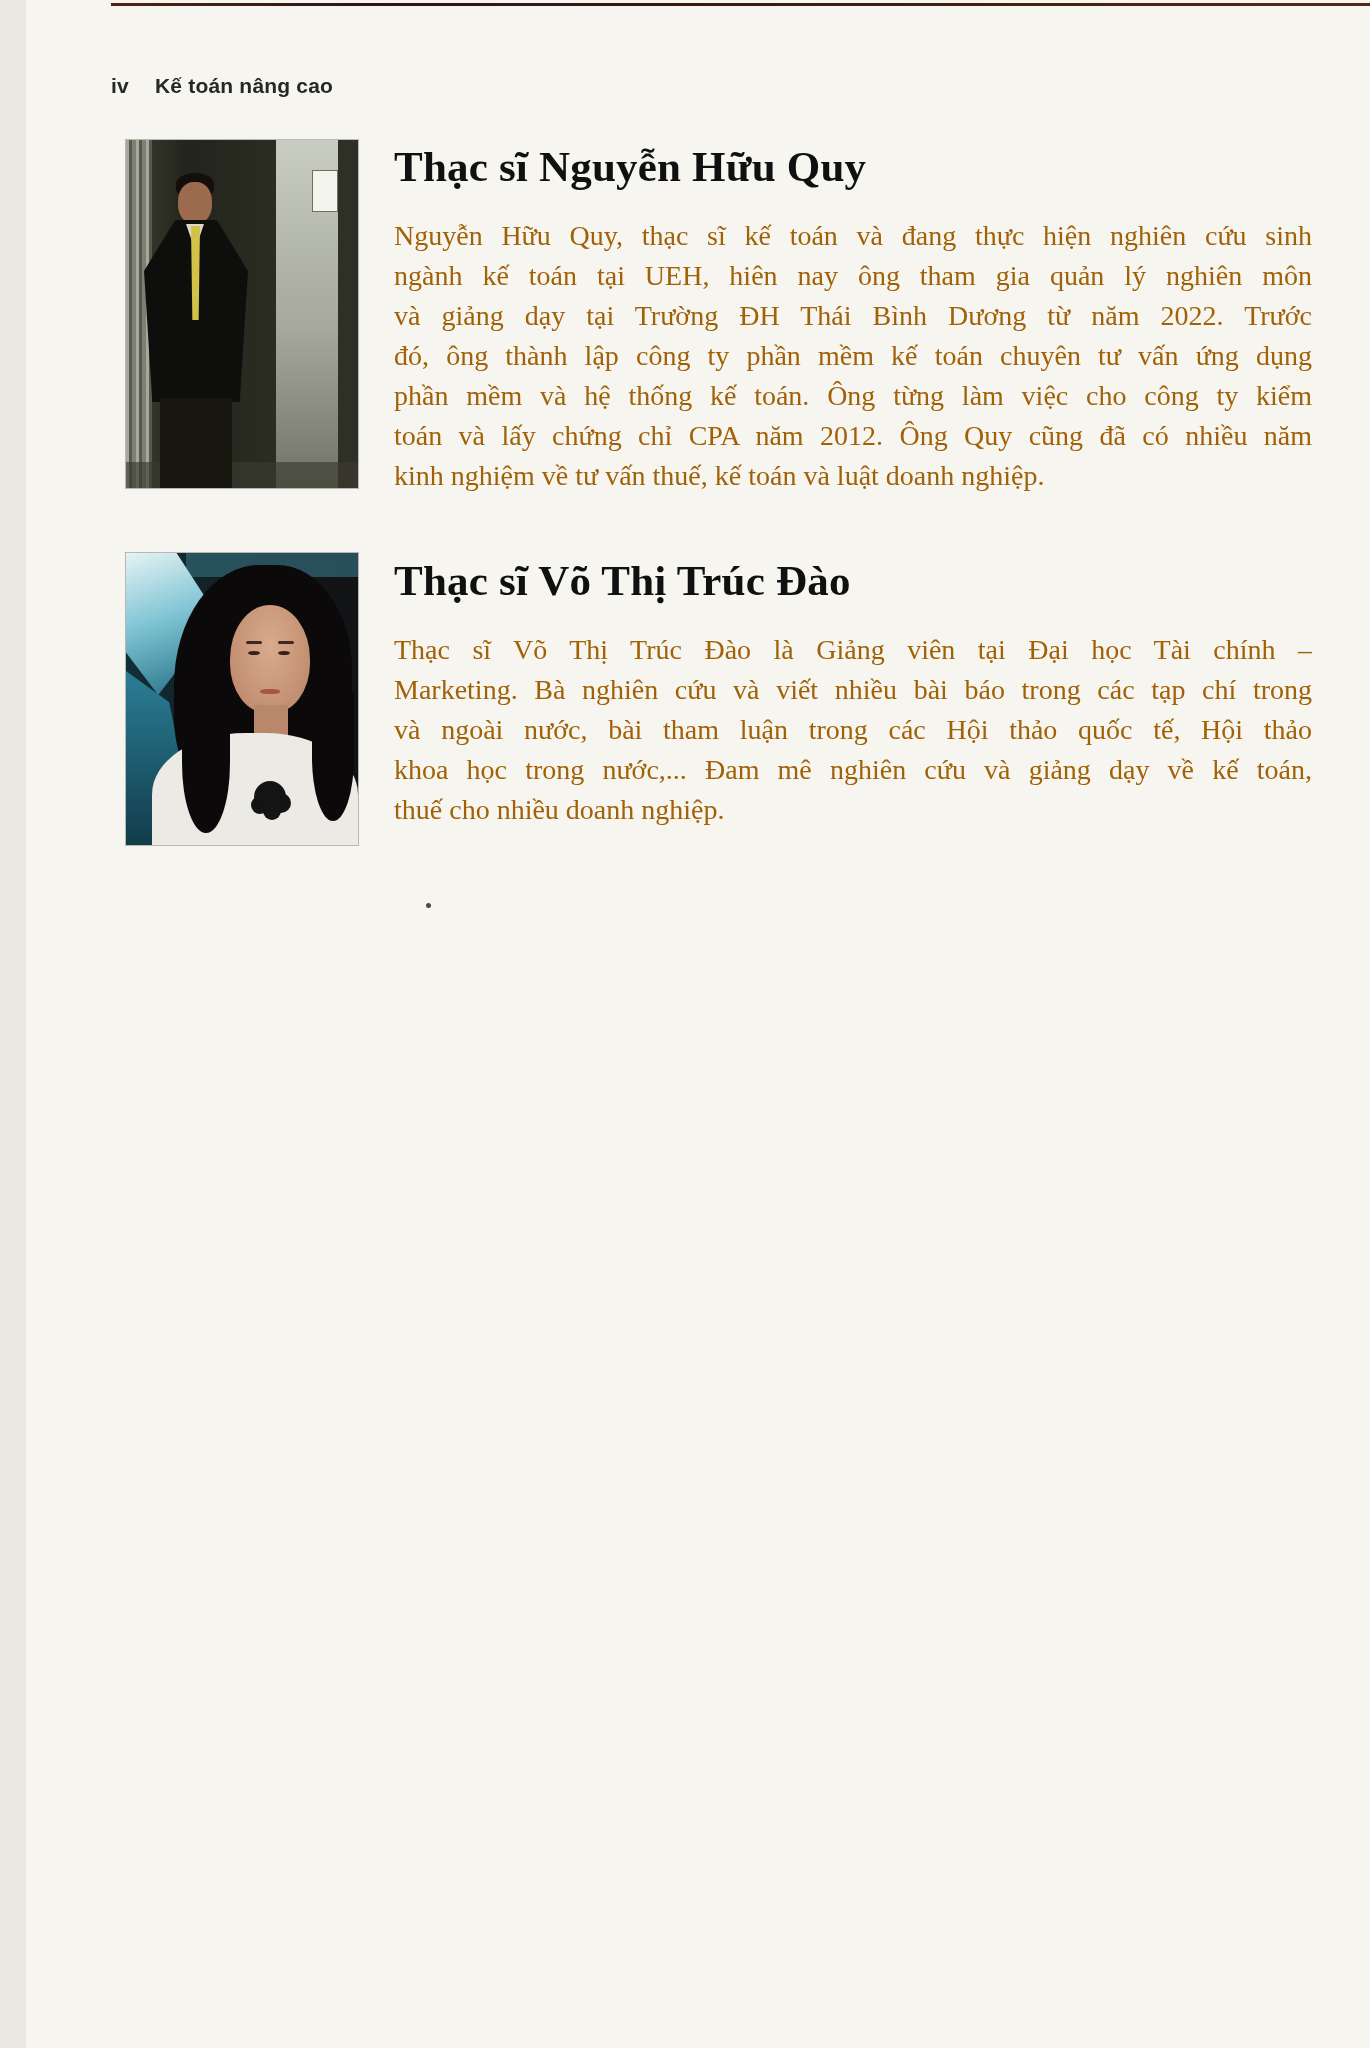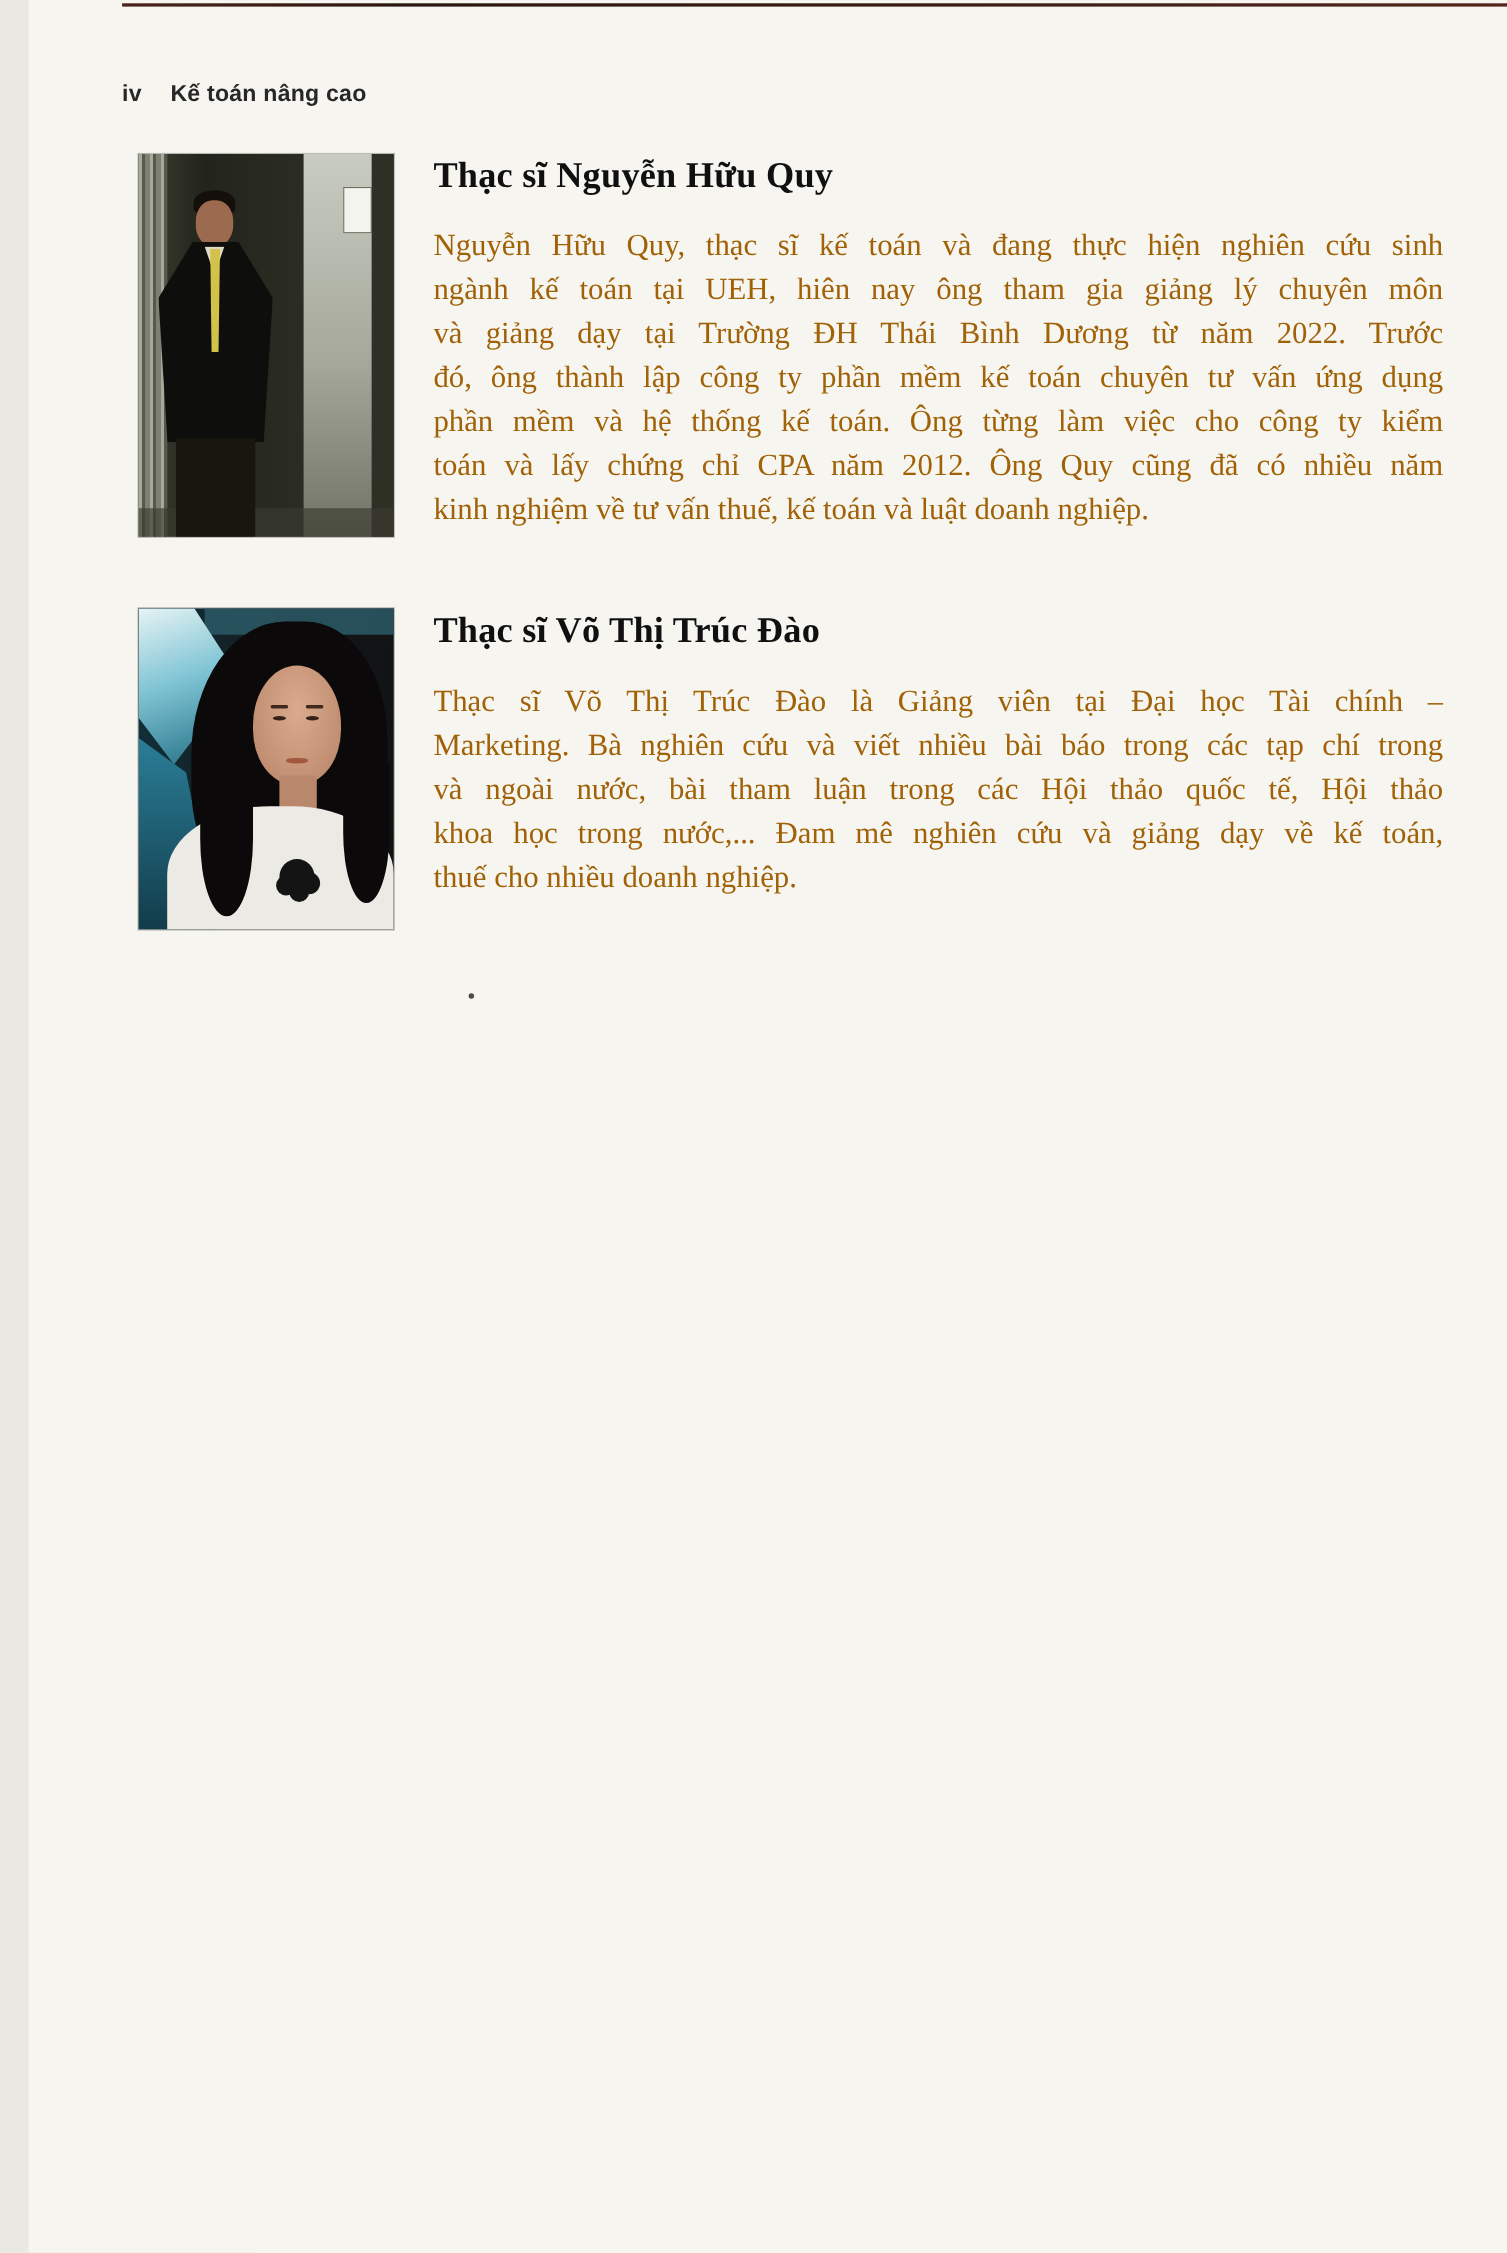--- a/index.html
+++ b/index.html
@@ -35,21 +35,21 @@
     font-weight:700;color:#272727;font-size:21px;
     letter-spacing:.2px;
   }
   .running-header .pgnum{margin-right:26px;}
 
   
   .bio-text{position:absolute;left:368px;width:918px;color:var(--ink);}
   .bio1-text{top:142px;}
   .bio2-text{top:556px;}
   .bio-title{
-    margin:0;font-size:33px;font-weight:700;color:#101010;
+    margin:0;font-size:43px;font-weight:700;color:#101010;
     font-family:"Liberation Serif", serif;
     letter-spacing:.2px;
   }
   .para{margin-top:25px;}
   .jline{
     font-size:28px;line-height:40px;height:40px;overflow:hidden;
     text-align:justify;text-align-last:justify;
     color:#a16207;
   }
   .jline.last{text-align-last:left;}
@@ -136,21 +136,21 @@
     <div class="p1-suit"></div>
     <div class="p1-shirt"></div>
     <div class="p1-tie"></div>
     <div class="p1-legs"></div>
   </div>
 
   <section class="bio-text bio1-text">
     <h2 class="bio-title">Thạc sĩ Nguyễn Hữu Quy</h2>
     <div class="para">
       <div class="jline">Nguyễn Hữu Quy, thạc sĩ kế toán và đang thực hiện nghiên cứu sinh</div>
-      <div class="jline">ngành kế toán tại UEH, hiên nay ông tham gia giảng lý chuyên môn</div>
+      <div class="jline">ngành kế toán tại UEH, hiên nay ông tham gia quản lý nghiên môn</div>
       <div class="jline">và giảng dạy tại Trường ĐH Thái Bình Dương từ năm 2022. Trước</div>
       <div class="jline">đó, ông thành lập công ty phần mềm kế toán chuyên tư vấn ứng dụng</div>
       <div class="jline">phần mềm và hệ thống kế toán. Ông từng làm việc cho công ty kiểm</div>
       <div class="jline">toán và lấy chứng chỉ CPA năm 2012. Ông Quy cũng đã có nhiều năm</div>
       <div class="jline last">kinh nghiệm về tư vấn thuế, kế toán và luật doanh nghiệp.</div>
     </div>
   </section>
 
   <div class="photo photo2">
     <div class="p2-topband"></div>

